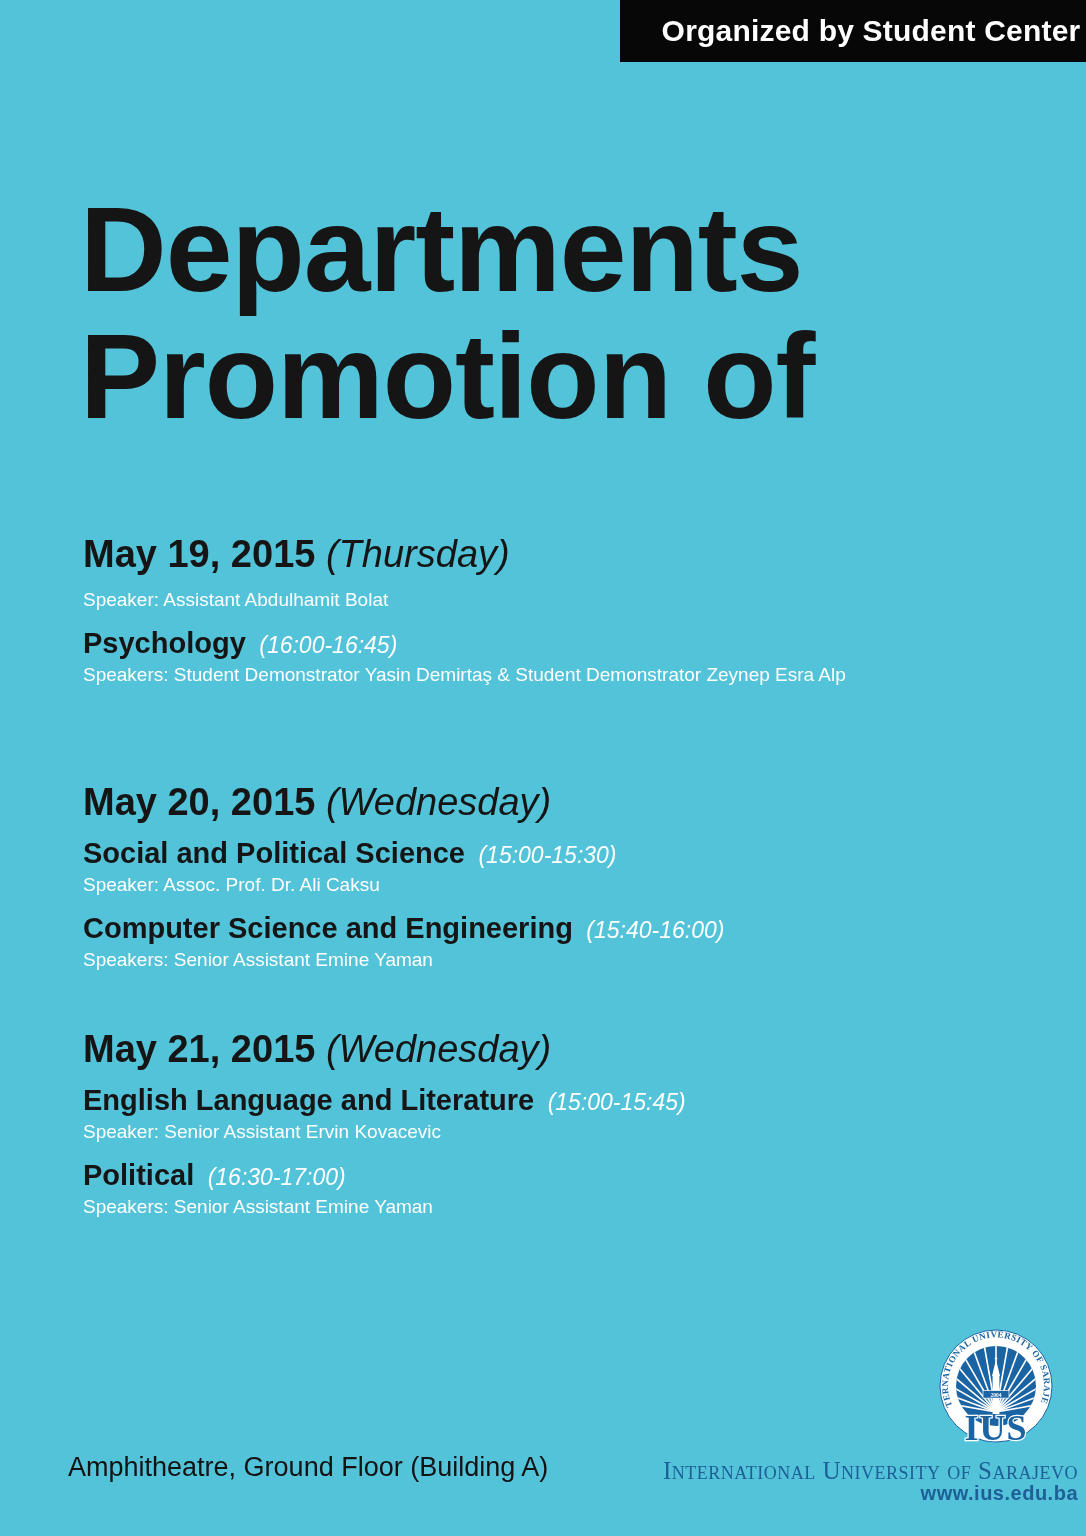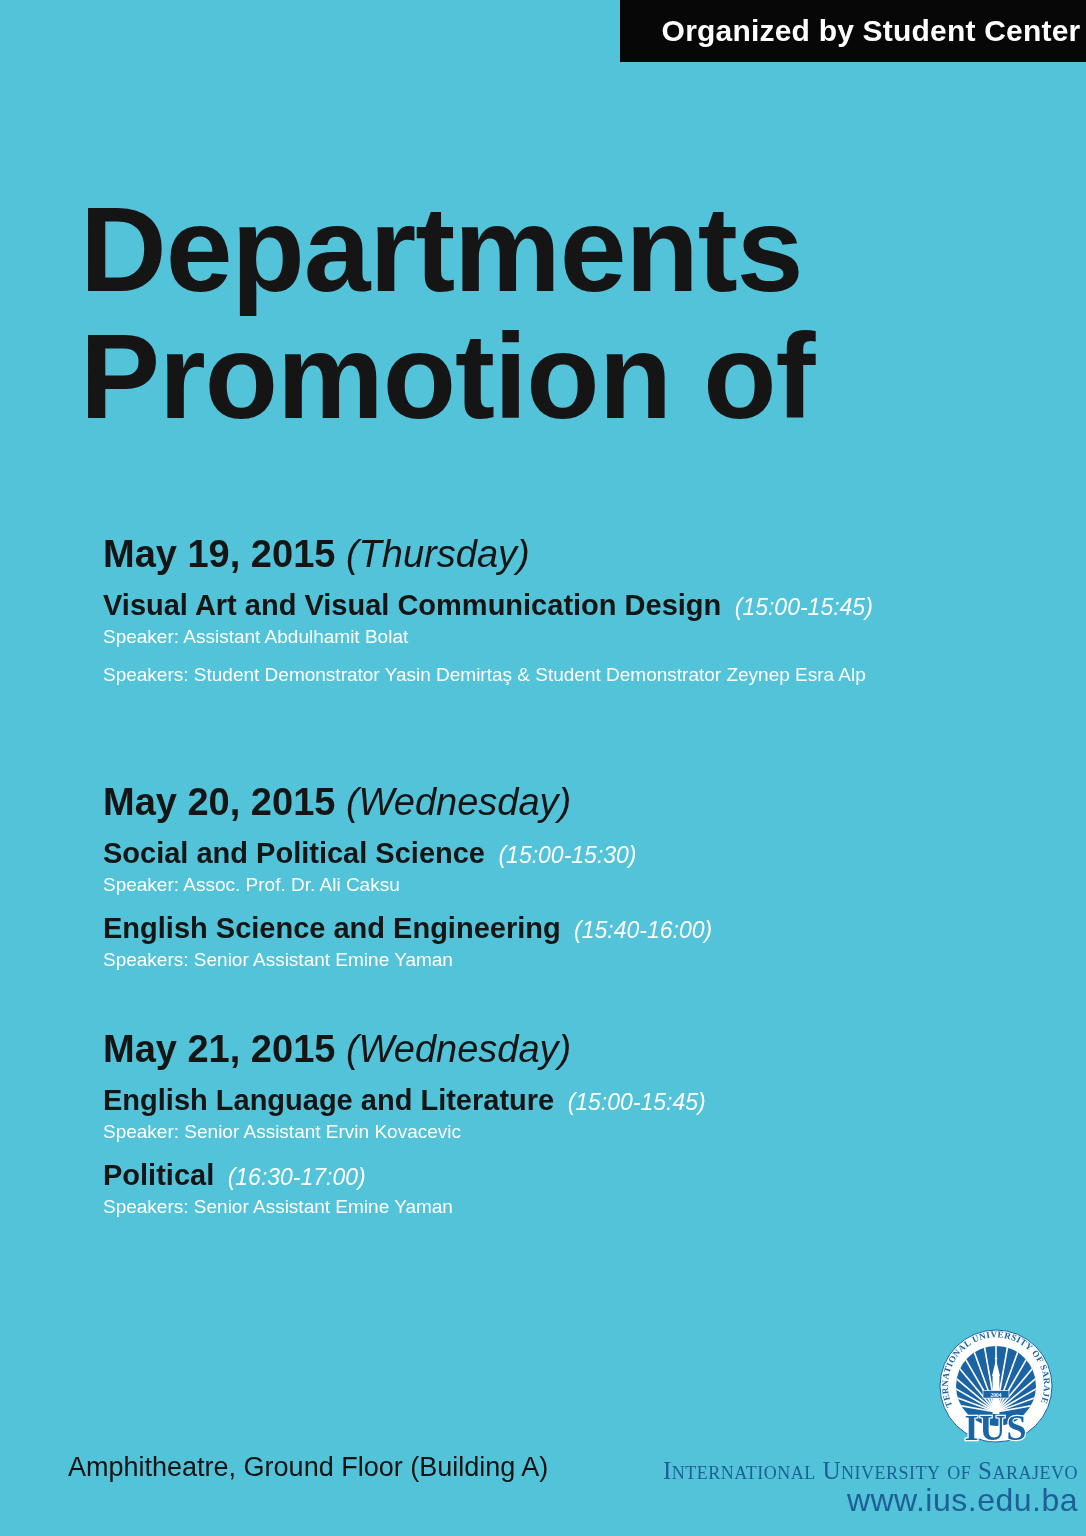--- a/index.html
+++ b/index.html
@@ -36,21 +36,21 @@
     margin: 0;
     color: #151515;
     font-size: 120px;
     font-weight: 700;
     line-height: 1.06;
     letter-spacing: -1px;
   }
   .title span { display: block; }
 
   
-  .section { position: absolute; left: 83px; right: 40px; margin-left: 20px; }
+  .section { position: absolute; left: 83px; right: 40px; }
   .section-1 { top: 533px; }
   .section-2 { top: 781px; }
   .section-3 { top: 1028px; }
 
   .date-line {
     color: #151515;
     font-size: 38px;
     font-weight: 700;
     margin-bottom: 13px;
     white-space: nowrap;
@@ -104,22 +104,22 @@
     font-variant: small-caps;
     font-size: 25px;
     letter-spacing: 0.5px;
     white-space: nowrap;
   }
   .website {
     position: absolute;
     right: 44px;
     top: 1482px;
     color: #1D5F96;
-    font-size: 32px;
-    font-weight: 400;
+    font-size: 20px;
+    font-weight: 700;
     letter-spacing: 0.5px;
   }
 </style>
 </head>
 <body>
 
 <div class="poster">
 
   <div class="banner">
     <span>Organized by Student Center</span>
@@ -129,46 +129,46 @@
     <span>Departments</span>
     <span>Promotion of</span>
   </h1>
 
   <section class="section section-1">
     <div class="date-line">
       <span>May 19, 2015</span>
       <span class="day">(Thursday)</span>
     </div>
     <div class="event">
-      <div class="event-head">
-        <span class="event-name">Visual Art and Visual Communication Design</span>
-        <span class="event-time">(15:00-15:45)</span>
-      </div>
       <div class="speaker">Speaker: Assistant Abdulhamit Bolat</div>
     </div>
     <div class="event">
+      <div class="event-head">
+        <span class="event-name">Psychology</span>
+        <span class="event-time">(16:00-16:45)</span>
+      </div>
       <div class="speaker">Speakers: Student Demonstrator Yasin Demirtaş &amp; Student Demonstrator Zeynep Esra Alp</div>
     </div>
   </section>
 
   <section class="section section-2">
     <div class="date-line">
       <span>May 20, 2015</span>
       <span class="day">(Wednesday)</span>
     </div>
     <div class="event">
       <div class="event-head">
         <span class="event-name">Social and Political Science</span>
         <span class="event-time">(15:00-15:30)</span>
       </div>
       <div class="speaker">Speaker: Assoc. Prof. Dr. Ali Caksu</div>
     </div>
     <div class="event">
       <div class="event-head">
-        <span class="event-name">English Science and Engineering</span>
+        <span class="event-name">Computer Science and Engineering</span>
         <span class="event-time">(15:40-16:00)</span>
       </div>
       <div class="speaker">Speakers: Senior Assistant Emine Yaman</div>
     </div>
   </section>
 
   <section class="section section-3">
     <div class="date-line">
       <span>May 21, 2015</span>
       <span class="day">(Wednesday)</span>

